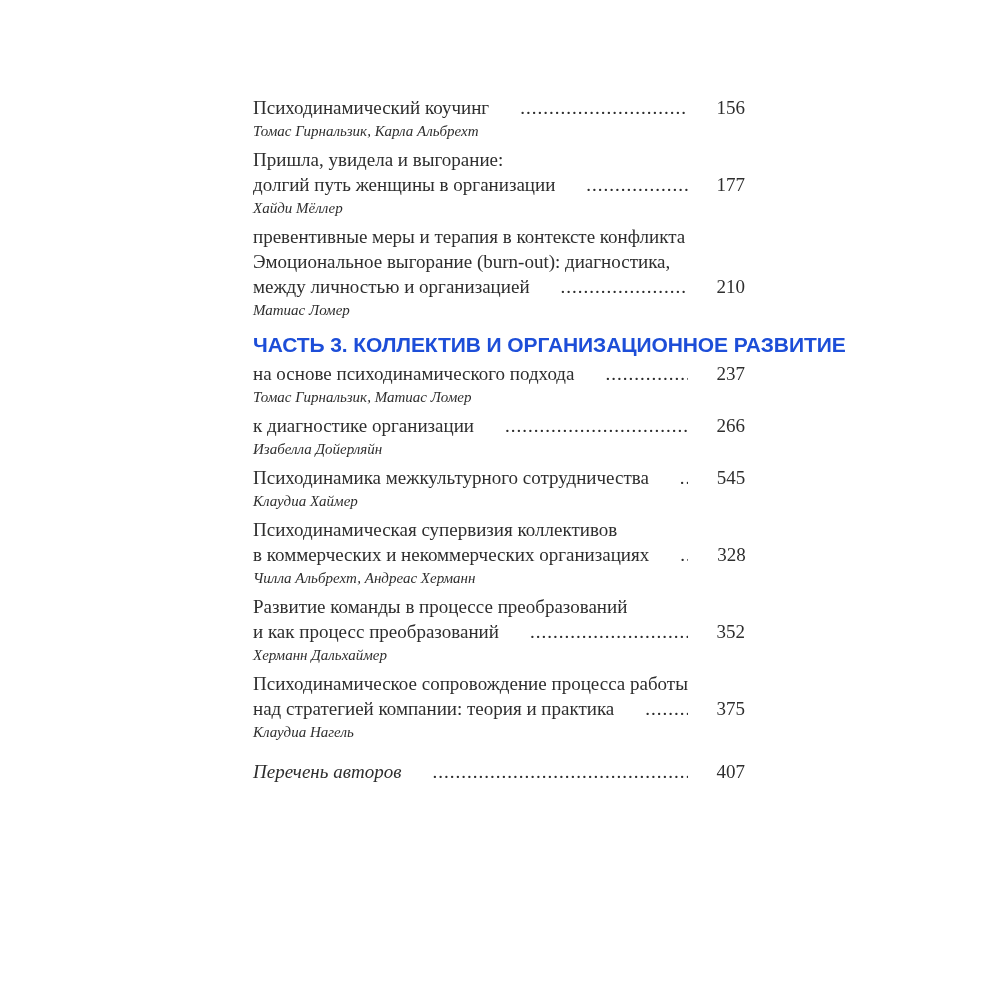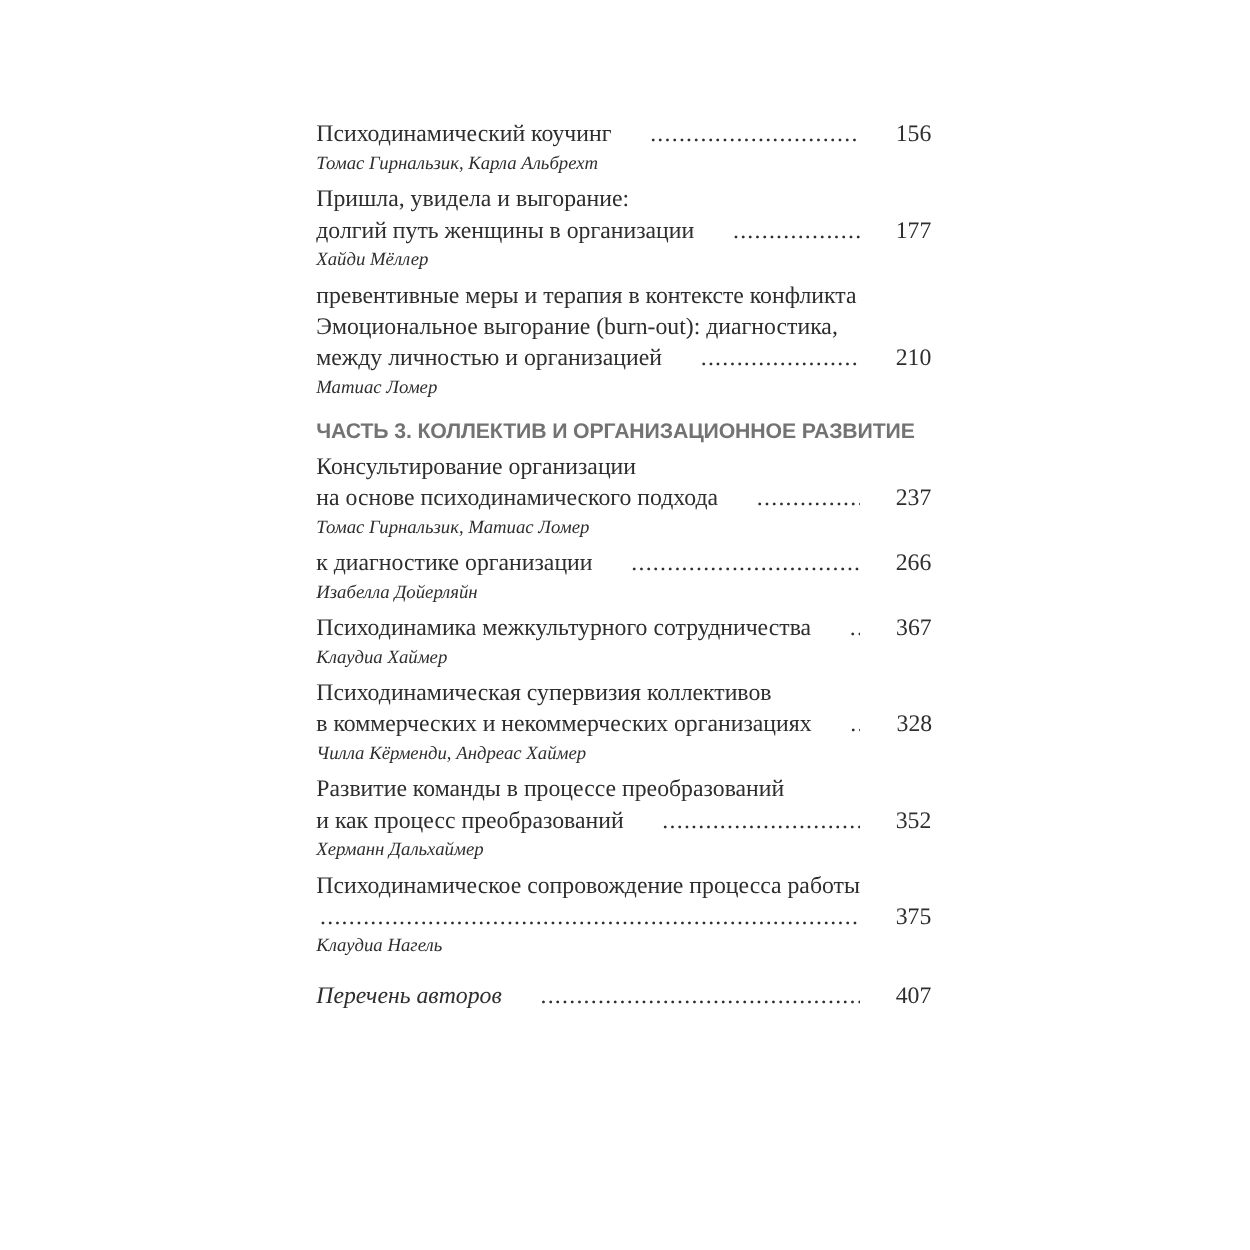--- a/index.html
+++ b/index.html
@@ -41,24 +41,24 @@
   }
   .pnum { flex: 0 0 auto; }
   .author {
     font-style: italic;
     font-size: 15px;
     line-height: 22px;
   }
   .heading {
     font-family: "Liberation Sans", "DejaVu Sans", sans-serif;
     font-weight: 700;
-    font-size: 17px;
+    font-size: 21px;
     line-height: 25px;
     letter-spacing: -0.1px;
-    color: #737373;
+    color: #1d4ed8;
     margin: 11px 0 4px 0;
     white-space: nowrap;
   }
   .footer-entry { margin-top: 16px; }
   .footer-entry .tt { font-style: italic; }
 </style>
 </head>
 <body>
 
 <div class="page">
@@ -97,77 +97,75 @@
         <span class="leader"></span>
         <span class="pnum">210</span>
       </div>
       <div class="author">Матиас Ломер</div>
     </div>
 
     <div class="heading">ЧАСТЬ 3. КОЛЛЕКТИВ И ОРГАНИЗАЦИОННОЕ РАЗВИТИЕ</div>
 
     <div class="entry">
       <div class="tline">
-        <span class="tt">Консультирование организации</span>
-      </div>
-      <div class="tline">
         <span class="tt">на основе психодинамического подхода</span>
         <span class="leader"></span>
         <span class="pnum">237</span>
       </div>
       <div class="author">Томас Гирнальзик, Матиас Ломер</div>
     </div>
 
     <div class="entry">
       <div class="tline">
         <span class="tt">к диагностике организации</span>
         <span class="leader"></span>
         <span class="pnum">266</span>
       </div>
       <div class="author">Изабелла Дойерляйн</div>
     </div>
 
     <div class="entry">
       <div class="tline">
         <span class="tt">Психодинамика межкультурного сотрудничества</span>
         <span class="leader"></span>
-        <span class="pnum">367</span>
+        <span class="pnum">545</span>
       </div>
       <div class="author">Клаудиа Хаймер</div>
     </div>
 
     <div class="entry">
       <div class="tline">
         <span class="tt">Психодинамическая супервизия коллективов</span>
       </div>
       <div class="tline">
         <span class="tt">в коммерческих и некоммерческих организациях</span>
         <span class="leader"></span>
         <span class="pnum">328</span>
       </div>
-      <div class="author">Чилла Кёрменди, Андреас Хаймер</div>
+      <div class="author">Чилла Альбрехт, Андреас Херманн</div>
     </div>
 
     <div class="entry">
       <div class="tline">
         <span class="tt">Развитие команды в процессе преобразований</span>
       </div>
       <div class="tline">
         <span class="tt">и как процесс преобразований</span>
         <span class="leader"></span>
         <span class="pnum">352</span>
       </div>
       <div class="author">Херманн Дальхаймер</div>
     </div>
 
     <div class="entry">
       <div class="tline">
         <span class="tt">Психодинамическое сопровождение процесса работы</span>
       </div>
       <div class="tline">
+        <span class="tt">над стратегией компании: теория и практика</span>
         <span class="leader"></span>
         <span class="pnum">375</span>
       </div>
       <div class="author">Клаудиа Нагель</div>
     </div>
 
     <div class="entry footer-entry">
       <div class="tline">
         <span class="tt">Перечень авторов</span>
         <span class="leader"></span>

